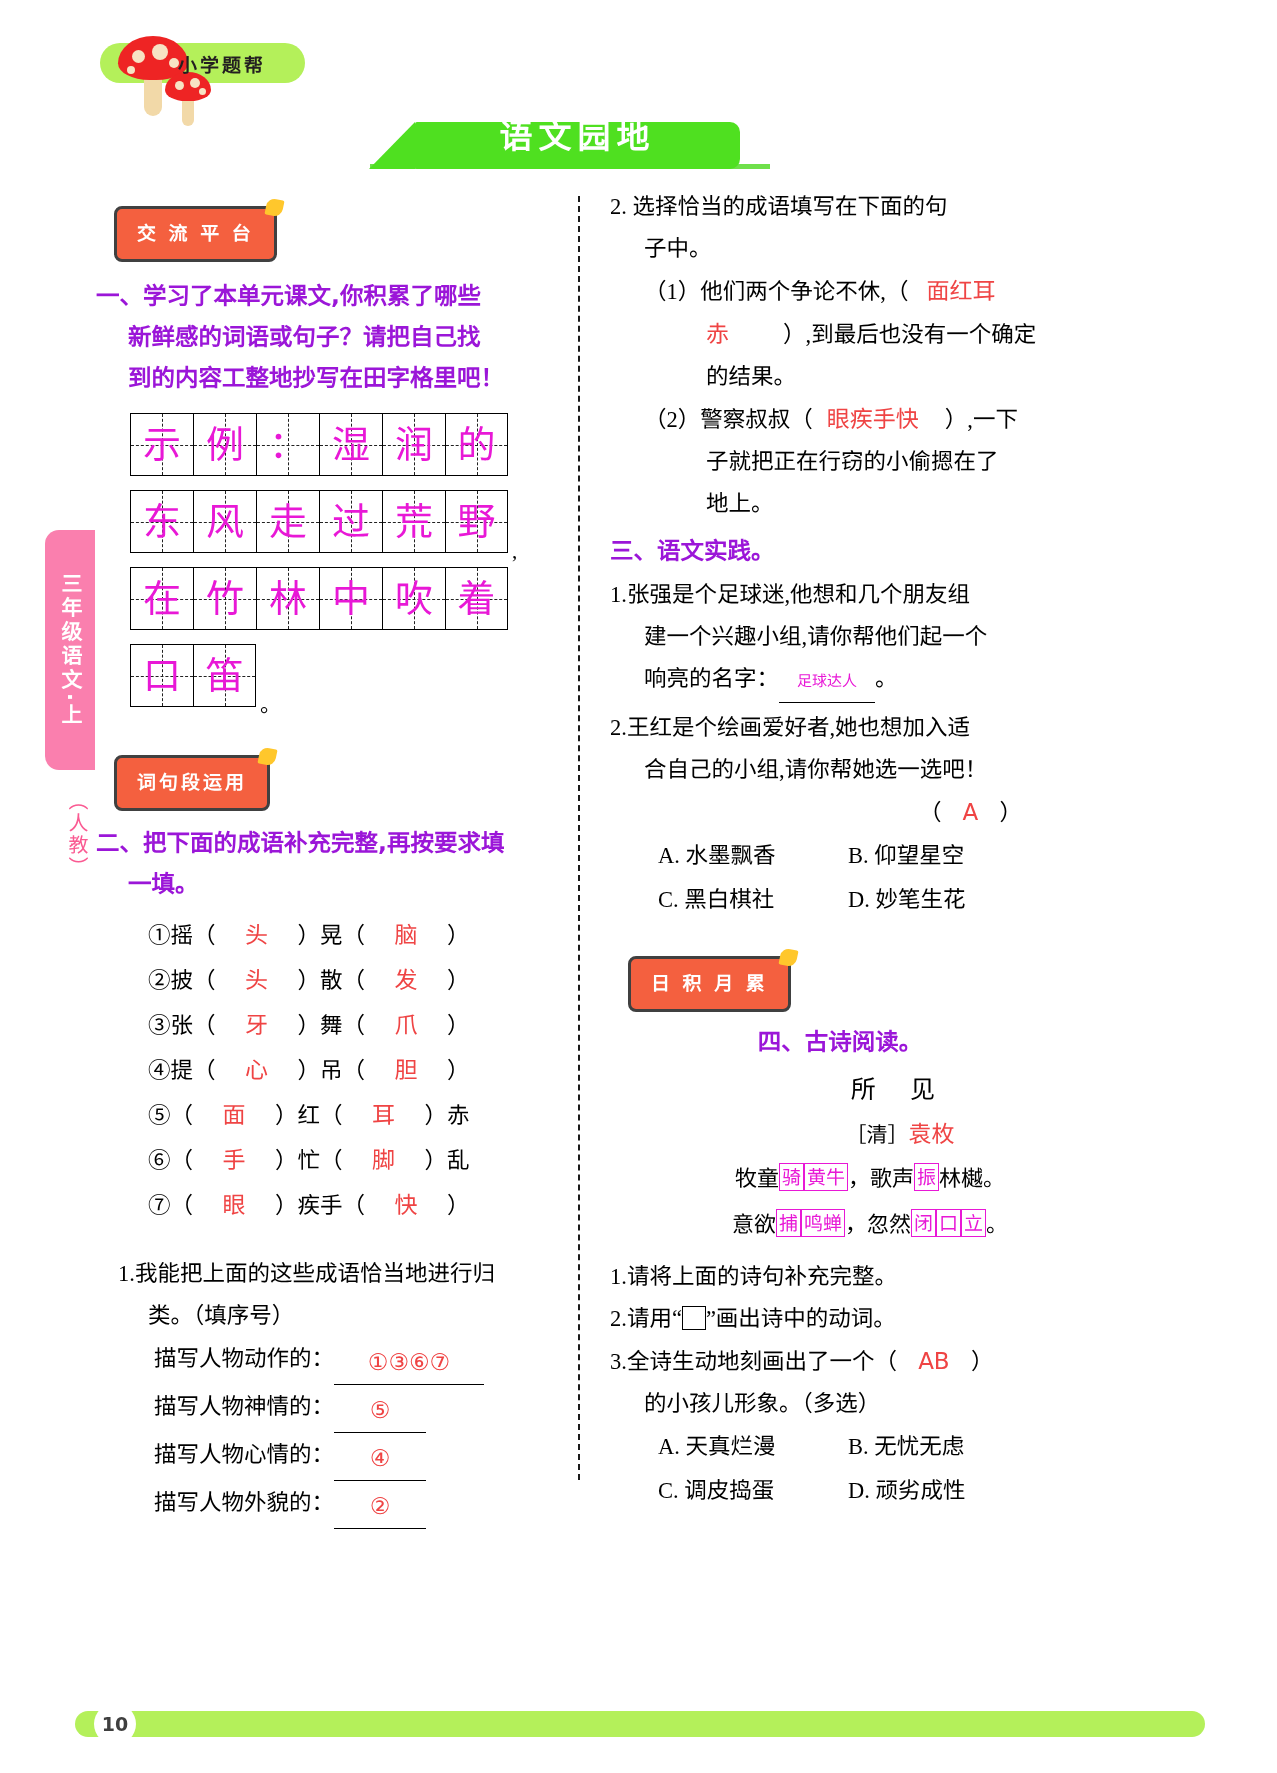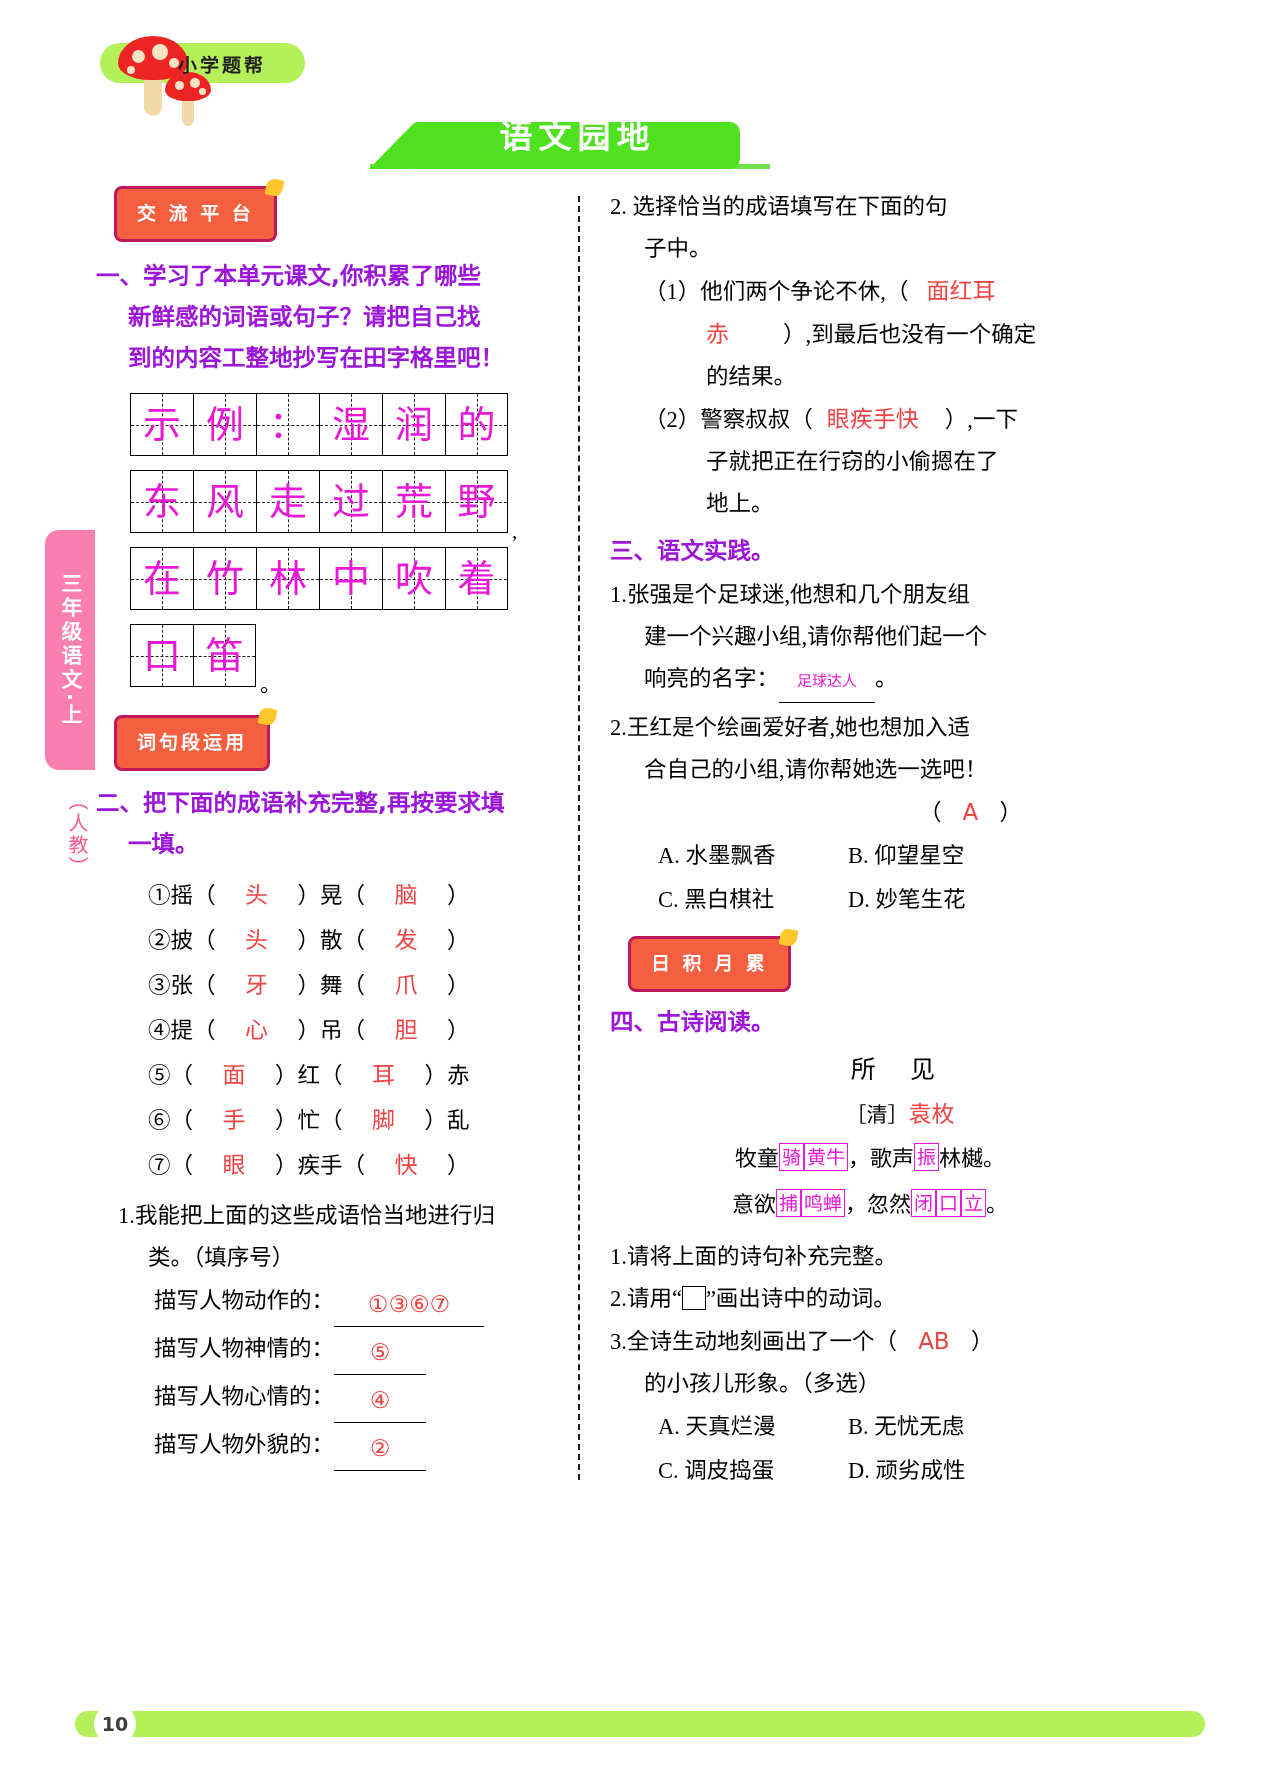--- a/index.html
+++ b/index.html
@@ -110,25 +110,25 @@
   .divider {
     position:absolute; left:578px; top:196px;
     width:0; height:1284px;
     border-left:2px dashed #1a1a1a;
   }
 
   
   .badge {
     display:inline-block; position:relative;
     background:#f4603f; color:#fff;
-    border:3px solid #be185d;
+    border:3px solid #404040;
     border-radius:8px;
     padding:3px 20px 5px 20px;
     font-family:"DejaVu Sans","Liberation Sans",sans-serif;
-    font-weight:bold; font-size:19px; letter-spacing:3px;
+    font-weight:bold; font-size:19px; letter-spacing:3px;margin-top:20px;
   }
   .badge:after {
     content:""; position:absolute; right:-9px; top:-10px;
     width:17px; height:17px; background:#ffc72c;
     border-radius:50% 10% 50% 10%;
     transform:rotate(12deg);
   }
   .badge-wrap { margin:0 0 10px 18px; }
 
   
@@ -367,21 +367,21 @@
   <div class="idiom-list" id="idiom-host" style="margin-top:8px;">
       <div class="idiom-line"><span>①</span><span>摇（</span><span class="ans paren">头</span><span>）晃（</span><span class="ans paren">脑</span><span>）</span></div>
       <div class="idiom-line"><span>②</span><span>披（</span><span class="ans paren">头</span><span>）散（</span><span class="ans paren">发</span><span>）</span></div>
       <div class="idiom-line"><span>③</span><span>张（</span><span class="ans paren">牙</span><span>）舞（</span><span class="ans paren">爪</span><span>）</span></div>
       <div class="idiom-line"><span>④</span><span>提（</span><span class="ans paren">心</span><span>）吊（</span><span class="ans paren">胆</span><span>）</span></div>
       <div class="idiom-line"><span>⑤</span><span>（</span><span class="ans paren">面</span><span>）红（</span><span class="ans paren">耳</span><span>）赤</span></div>
       <div class="idiom-line"><span>⑥</span><span>（</span><span class="ans paren">手</span><span>）忙（</span><span class="ans paren">脚</span><span>）乱</span></div>
       <div class="idiom-line"><span>⑦</span><span>（</span><span class="ans paren">眼</span><span>）疾手（</span><span class="ans paren">快</span><span>）</span></div>
     </div>
 
-  <div class="num-item" style="margin-top:7px;">
+  <div class="num-item" style="margin-top:25px;">
     <span>1.</span><span>我能把上面的这些成语恰当地进行归</span>
     <span class="ind">类。（填序号）</span>
   </div>
 
   <div class="classify" id="classify-host">
       <div><span>描写人物动作的：</span><span class="blank-line ans" style="width:150px;">①③⑥⑦</span></div>
       <div><span>描写人物神情的：</span><span class="blank-line ans" style="width:92px;">⑤</span></div>
       <div><span>描写人物心情的：</span><span class="blank-line ans" style="width:92px;">④</span></div>
       <div><span>描写人物外貌的：</span><span class="blank-line ans" style="width:92px;">②</span></div>
     </div>
@@ -434,21 +434,21 @@
           <span>C. 黑白棋社</span>
           <span>D. 妙笔生花</span>
         </div>
       </div>
   </div>
 
   <div class="badge-wrap" style="margin-top:14px;">
     <span class="badge">日 积 月 累</span>
   </div>
 
-  <div class="prompt" style="margin-top:10px;">四、古诗阅读。</div>
+  <div class="prompt" style="margin-top:10px;text-align:center;">四、古诗阅读。</div>
 
   <div class="poem-title">所  见</div>
   <div class="poem-author">
     <span>［清］</span><span class="ans">袁枚</span>
   </div>
   <div class="poem-line" id="poem-line-1"><span>牧童</span><span class="boxword">骑</span><span class="boxword">黄牛</span><span>，歌声</span><span class="boxword">振</span><span>林樾。</span></div>
   <div class="poem-line" id="poem-line-2"><span>意欲</span><span class="boxword">捕</span><span class="boxword">鸣蝉</span><span>，忽然</span><span class="boxword">闭</span><span class="boxword">口</span><span class="boxword">立</span><span>。</span></div>
 
   <div style="margin-top:8px;">
     <span>1.</span><span>请将上面的诗句补充完整。</span>

